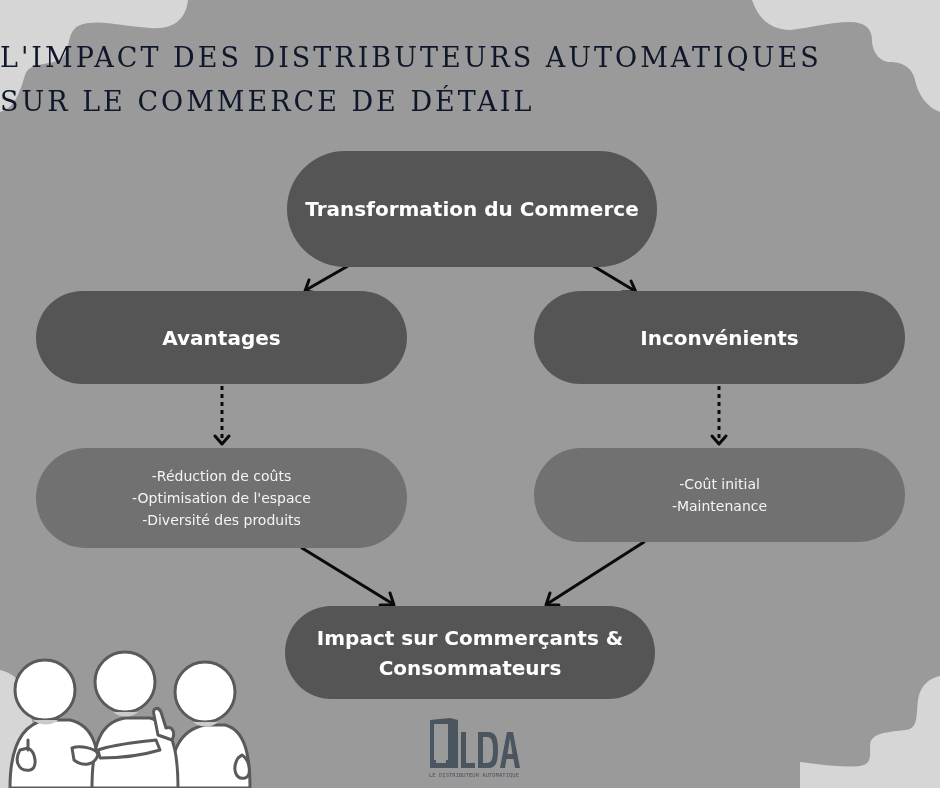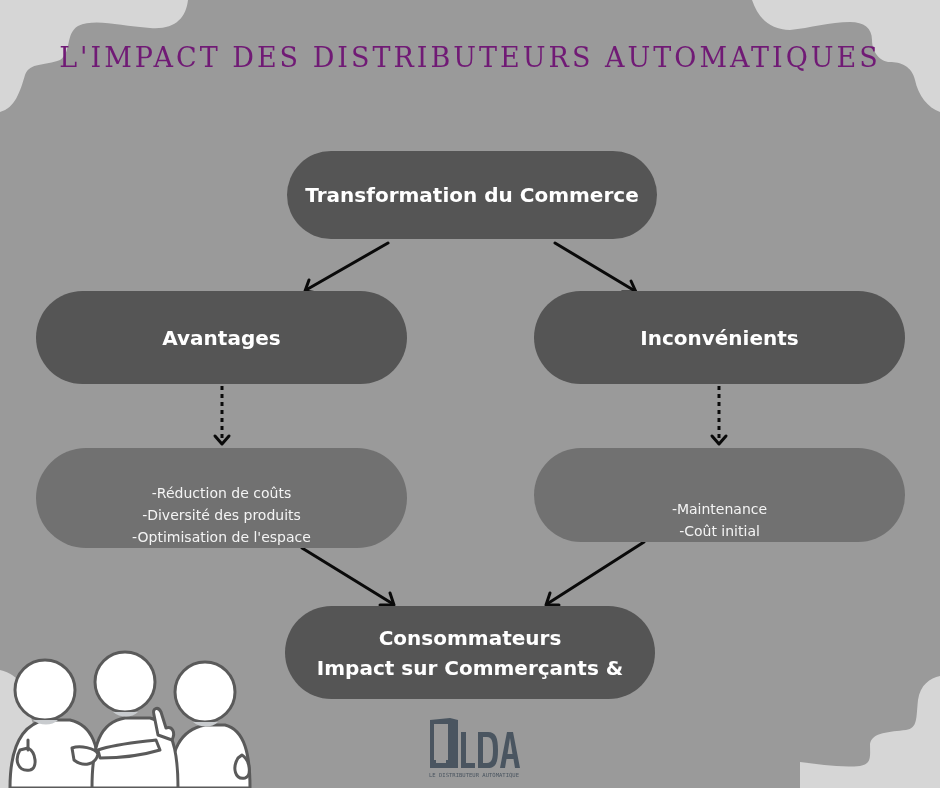--- a/index.html
+++ b/index.html
@@ -1,23 +1,23 @@
 <!DOCTYPE html>
 <html><head>
   <meta charset="utf-8">
   <style>
     html, body { margin: 0; padding: 0; }
     body { width: 940px; height: 788px; overflow: hidden; background: #9b9b9b; font-family: "DejaVu Sans", sans-serif; }
     .canvas { position: relative; width: 940px; height: 788px; background: #9a9a9a; overflow: hidden; }
     .blob { position: absolute; fill: #d6d6d6; }
-    .title { position: absolute; left: 0; width: 940px; top: 36px; text-align: center; color: #701a75;
+    .title { position: absolute; left: 0; width: 940px; top: 36px; color: #0f172a;
       font-family: "DejaVu Serif", serif; font-size: 27px; letter-spacing: 3px; line-height: 44px; text-transform: uppercase; font-weight: normal; }
     .pill { position: absolute; display: flex; align-items: center; justify-content: center; text-align: center; border-radius: 999px; color: #fff; }
     .pill.dark { background: #555555; font-weight: bold; font-size: 20px; line-height: 30px; }
-    .pill.light { background: #717171; font-size: 14px; line-height: 22px; color: #f4f4f4; align-items: flex-end; }
+    .pill.light { background: #717171; font-size: 14px; line-height: 22px; color: #f4f4f4; }
     .pill .lines { display: flex; flex-direction: column; }
     svg.arrows { position: absolute; left: 0; top: 0; }
     .logo { position: absolute; left: 428px; top: 716px; width: 100px; height: 64px; }
     .people { position: absolute; left: 0; top: 640px; }
   </style>
 </head>
 <body>
 
 <div class="canvas">
 
@@ -29,20 +29,21 @@
   </svg>
   <svg class="blob" style="left:800px;top:640px" width="140" height="148" viewBox="0 0 140 148">
     <path d="M140,36 C130,38 120,45 118,60 C116,78 118,88 106,90 C90,92 72,92 70,104 C70,116 72,124 60,126 C40,128 20,124 0,122 V148 H140 Z"></path>
   </svg>
   <svg class="blob" style="left:0;top:670px" width="190" height="118" viewBox="0 0 190 118">
     <path d="M0,0 C20,5 28,20 30,40 C32,60 40,70 70,72 C110,75 160,80 190,118 H0 Z"></path>
   </svg>
 
   <div class="title">
     <div>L'IMPACT DES DISTRIBUTEURS AUTOMATIQUES</div>
+    <div>SUR LE COMMERCE DE DÉTAIL</div>
   </div>
 
   <svg class="arrows" width="940" height="788" viewBox="0 0 940 788">
     <g stroke="#0a0a0a" stroke-width="3" fill="none" stroke-linecap="round" stroke-linejoin="round">
       <g>
         <line x1="388" y1="243" x2="306" y2="290"></line>
         <polyline points="309,280 305,291 317,293"></polyline>
       </g>
       <g>
         <line x1="555" y1="243" x2="635" y2="291"></line>
@@ -60,53 +61,53 @@
         <line x1="302" y1="548" x2="393" y2="604"></line>
         <polyline points="380,605 394,605 390,593"></polyline>
       </g>
       <g>
         <line x1="644" y1="542" x2="547" y2="604"></line>
         <polyline points="550,593 546,605 559,605"></polyline>
       </g>
     </g>
   </svg>
 
-  <div class="pill dark" style="left:287px;top:151px;width:370px;height:88px;">
+  <div class="pill dark" style="left:287px;top:151px;width:370px;height:116px;">
     <div class="lines">
       <span>Transformation du Commerce</span>
     </div>
   </div>
 
   <div class="pill dark" style="left:36px;top:291px;width:371px;height:93px;">
     <span>Avantages</span>
   </div>
 
   <div class="pill dark" style="left:534px;top:291px;width:371px;height:93px;">
     <span>Inconvénients</span>
   </div>
 
   <div class="pill light" style="left:36px;top:448px;width:371px;height:100px;">
     <div class="lines">
       <span>-Réduction de coûts</span>
+      <span>-Optimisation de l'espace</span>
       <span>-Diversité des produits</span>
-      <span>-Optimisation de l'espace</span>
     </div>
   </div>
 
   <div class="pill light" style="left:534px;top:448px;width:371px;height:94px;">
     <div class="lines">
+      <span>-Coût initial</span>
       <span>-Maintenance</span>
-      <span>-Coût initial</span>
     </div>
   </div>
 
   <div class="pill dark" style="left:285px;top:606px;width:370px;height:93px;">
     <div class="lines">
+      <span>Impact sur Commerçants &amp;</span>
       <span>Consommateurs</span>
-      <span>Impact sur Commerçants &amp;</span>
     </div>
   </div>
 
   <svg class="people" width="270" height="148" viewBox="0 0 270 148">
     <g fill="#ffffff" stroke="#5a5a5a" stroke-width="3" stroke-linejoin="round" stroke-linecap="round">
 
       <path d="M10,148 C10,110 20,85 45,80 L70,80 C92,85 100,105 100,148 Z"></path>
       <circle cx="45" cy="50" r="30"></circle>
       <path d="M20,110 C14,120 18,132 30,130 C38,128 36,112 28,108 Z"></path>
       <line x1="28" y1="100" x2="28" y2="110"></line>

